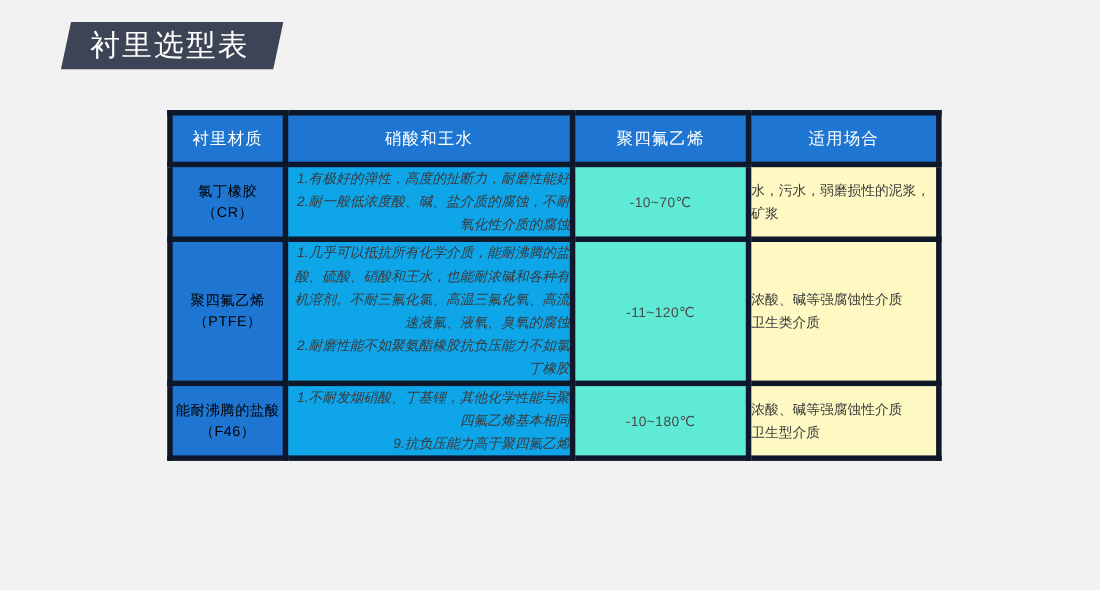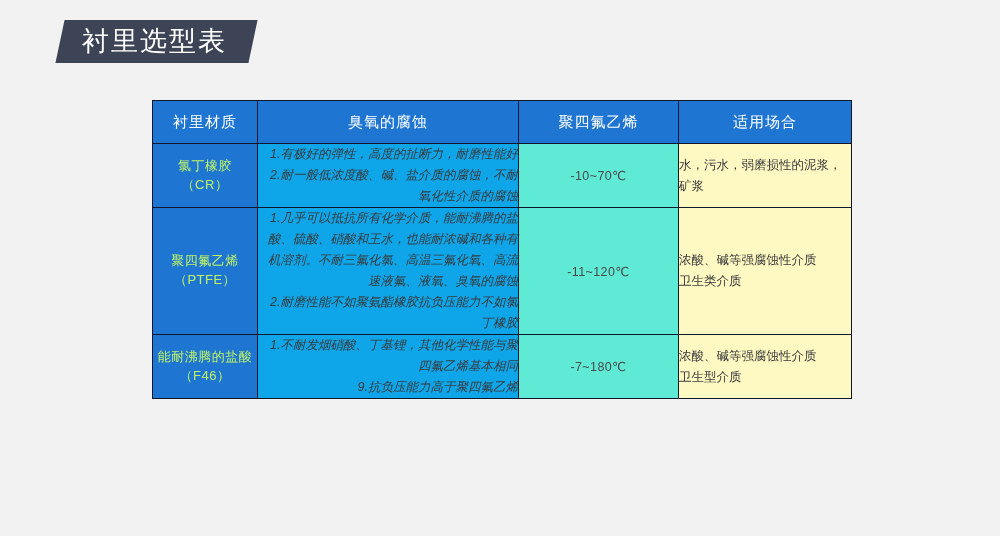--- a/index.html
+++ b/index.html
@@ -47,38 +47,38 @@
     border-collapse: collapse;
     table-layout: fixed;
     border: 1px solid #16181c;
   }
   #lining-table col.c-material { width: 105px; }
   #lining-table col.c-perf     { width: 261px; }
   #lining-table col.c-temp     { width: 160px; }
   #lining-table col.c-app      { width: 173px; }
 
   #lining-table th, #lining-table td {
-    border: 1px solid #0f172a;
+    border: 5px solid #0f172a;
     vertical-align: middle;
     padding: 0;
   }
 
   thead th {
     background: #1f76d2;
     color: #ffffff;
     font-size: 15px;
     font-weight: 400;
     height: 42px;
     text-align: center;
     letter-spacing: 1px;
   }
 
   td.material-cell {
     background: #1f76d2;
-    color: #bef264;
+    color: #000000;
     font-size: 13px;
     text-align: center;
     line-height: 1.45;
     letter-spacing: 0.5px;
     padding: 6px 2px;
   }
   td.material-cell .mat-name { display: block; }
   td.material-cell .mat-abbr { display: block; }
 
   td.perf-cell {
@@ -122,21 +122,21 @@
 <table id="lining-table">
   <colgroup>
     <col class="c-material">
     <col class="c-perf">
     <col class="c-temp">
     <col class="c-app">
   </colgroup>
   <thead>
     <tr>
       <th>衬里材质</th>
-      <th>臭氧的腐蚀</th>
+      <th>硝酸和王水</th>
       <th>聚四氟乙烯</th>
       <th>适用场合</th>
     </tr>
   </thead>
   <tbody>
 
     <tr>
       <td class="material-cell">
         <span class="mat-name">氯丁橡胶</span>
         <span class="mat-abbr">（CR）</span>
@@ -160,19 +160,19 @@
 卫生类介质</td>
     </tr>
 
     <tr>
       <td class="material-cell">
         <span class="mat-name">能耐沸腾的盐酸</span>
         <span class="mat-abbr">（F46）</span>
       </td>
       <td class="perf-cell">1.不耐发烟硝酸、丁基锂，其他化学性能与聚四氟乙烯基本相同
 9.抗负压能力高于聚四氟乙烯</td>
-      <td class="temp-cell">-7~180℃</td>
+      <td class="temp-cell">-10~180℃</td>
       <td class="app-cell">浓酸、碱等强腐蚀性介质
 卫生型介质</td>
     </tr>
 
   </tbody>
 </table>
 
 </body></html>

